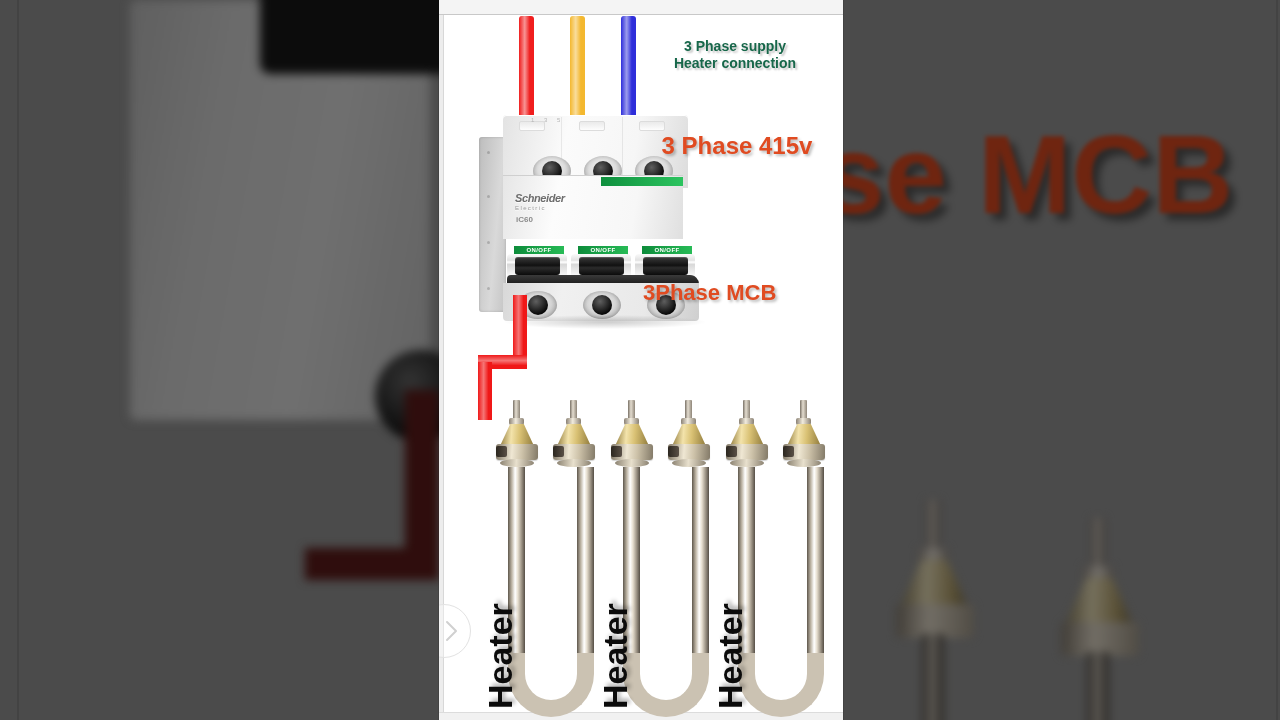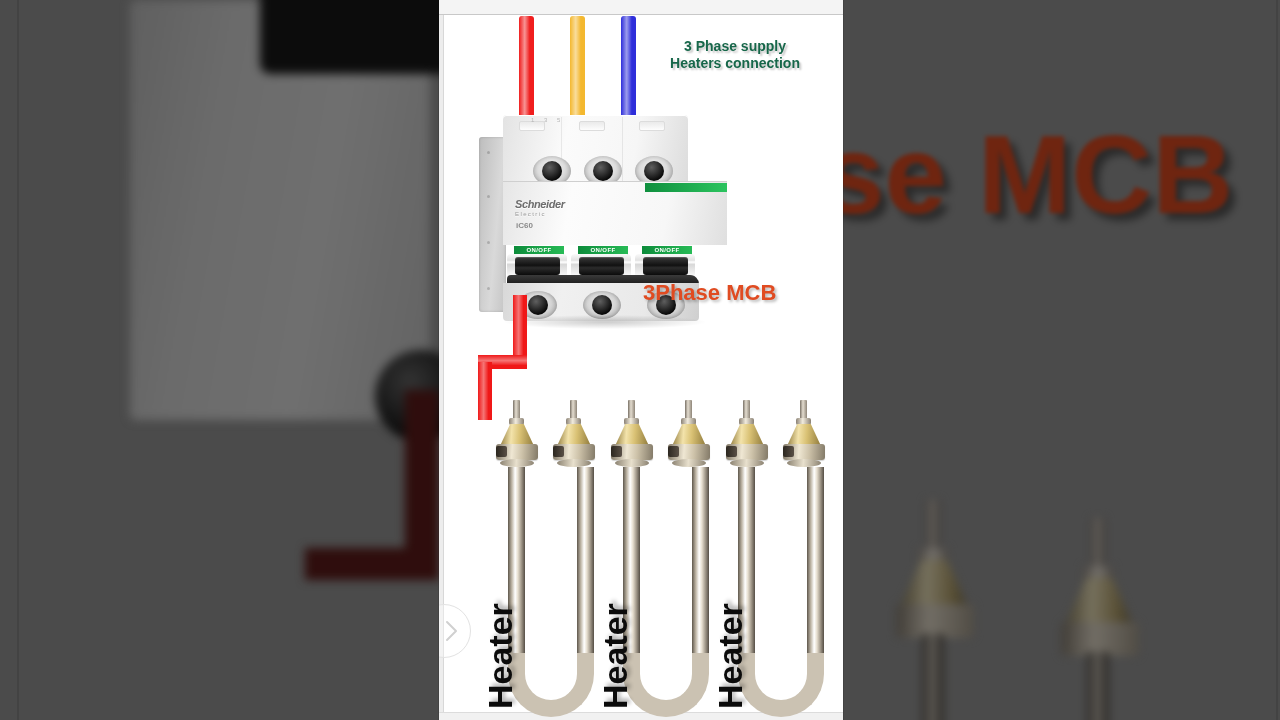--- a/index.html
+++ b/index.html
@@ -134,21 +134,21 @@
     position:absolute; width:38px; height:30px; border-radius:50%;
     background:radial-gradient(ellipse at 48% 40%, #f0f0f0 0%, #dddddd 48%, #bdbdbd 78%, #e6e6e6 100%);
     box-shadow:inset 0 0 4px rgba(0,0,0,.22);
   }
   #mcb .socket .hole {
     position:absolute; left:9px; top:5px; width:20px; height:20px; border-radius:50%;
     background:radial-gradient(circle at 38% 32%, #5f5f5f, #0a0a0a 72%);
   }
 
   #mcb .mid {
-    position:absolute; left:24px; top:66px; width:224px; height:64px;
+    position:absolute; left:24px; top:60px; width:180px; height:64px;
     background:linear-gradient(100deg,#e6e6e6,#fcfcfc 30%,#f7f7f7 72%,#dfdfdf);
     border-top:1px solid #cfcfcf;
   }
   #mcb .green-strip {
     position:absolute; right:0; top:1px; width:82px; height:9px;
     background:linear-gradient(90deg,#0f8f3e,#2cc45f);
   }
   #mcb .brand {
     position:absolute; left:12px; top:17px;
     font-size:11px; font-weight:bold; font-style:italic; color:#6d6d6d;
@@ -496,22 +496,23 @@
     <div class="uwrap" style="left:14px; width:86px; height:250px;">
       <div class="leg" style="left:0; height:192px;"></div>
       <div class="leg" style="left:69px; height:192px;"></div>
       <div class="bendfill" style="top:186px; height:64px;"></div>
     </div>
     <div class="label" style="left:26px; top:255px;">Heater</div>
   </div>
 
   <div id="supply-text">
     <div>3 Phase supply</div>
-    <div>Heaters connection</div>
-  </div>
+    <div>Heater connection</div>
+  </div>
+  <div id="phase-text">3 Phase 415v</div>
   <div id="mcb-text">3Phase MCB</div>
 
   <div id="next-btn">
     <svg width="16" height="24" viewBox="0 0 16 24">
       <path d="M3 3 L12 12 L3 21" fill="none" stroke="#d0d0d0" stroke-width="2" stroke-linecap="round" stroke-linejoin="round"></path>
     </svg>
   </div>
 
 </div>
 

